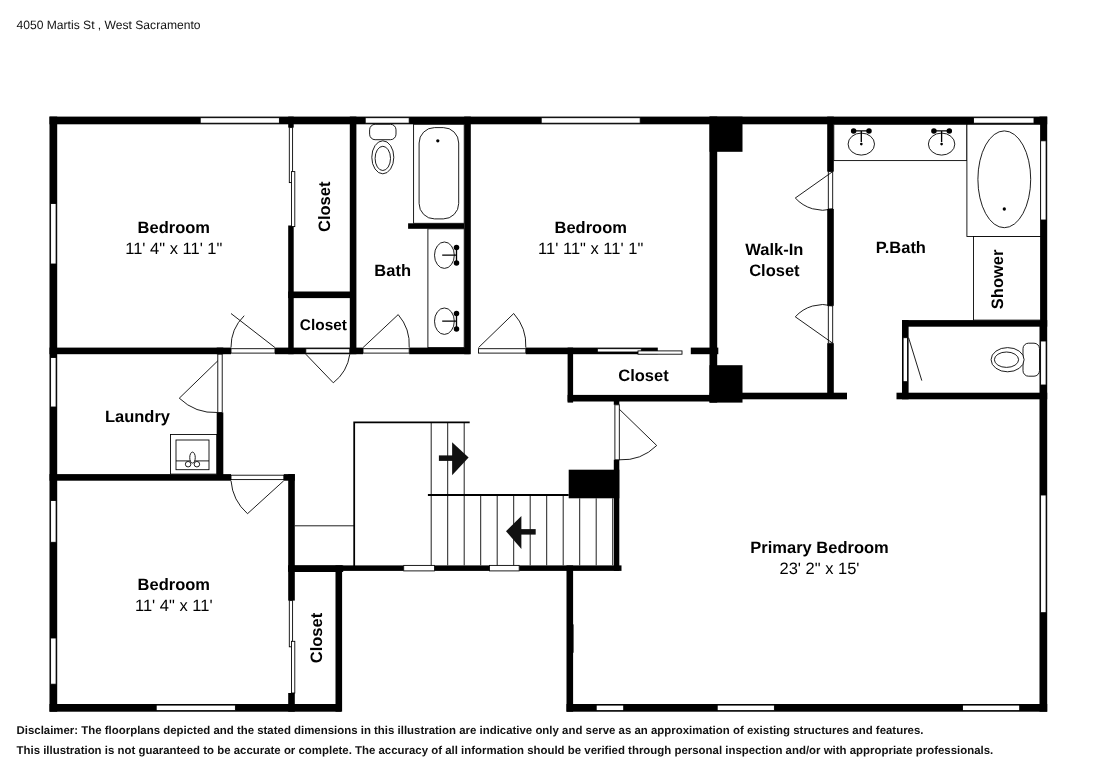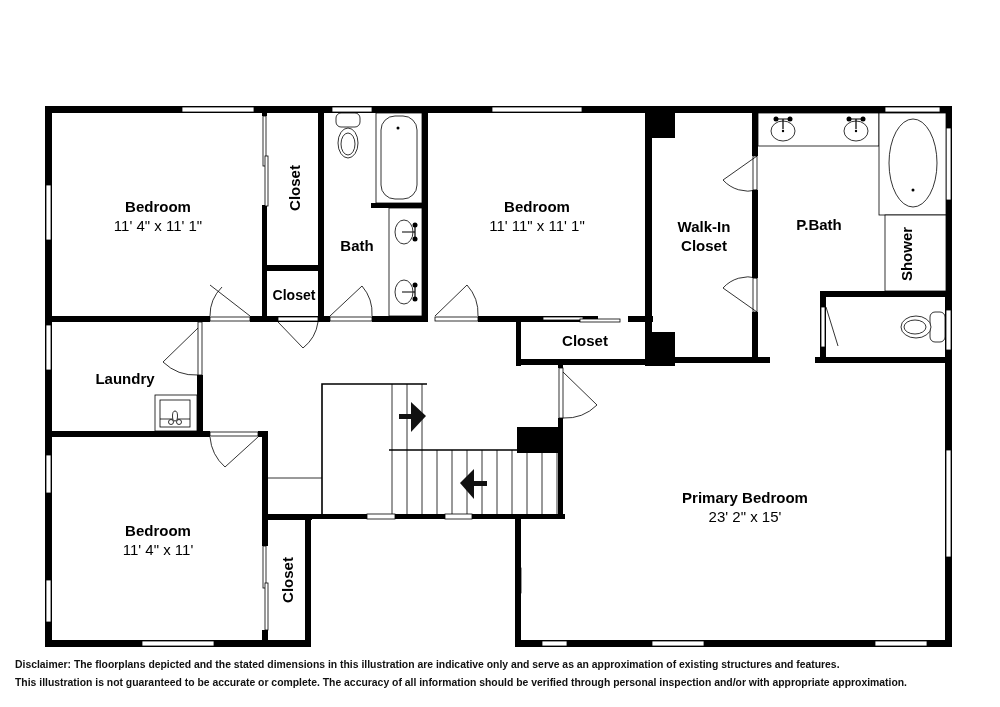--- a/index.html
+++ b/index.html
@@ -11,20 +11,21 @@
     .win { fill: #fff; stroke: #000; stroke-width: 0.8; }
     .thin { fill: none; stroke: #000; stroke-width: 0.8; }
     .fx { fill: #fff; stroke: #000; stroke-width: 0.8; }
     .lbl { font-family: "Liberation Sans", sans-serif; font-weight: bold; font-size: 15px; fill: #000; }
     .dim { font-family: "Liberation Sans", sans-serif; font-size: 15px; fill: #000; }
   </style>
 </head>
 <body>
 
 <div class="header">
+  <div>4050 Martis St , West Sacramento</div>
 </div>
 
 <svg class="plan" width="1000" height="707" viewBox="0 0 1000 707">
 
   <g>
 
     <rect class="wall" x="45" y="106" width="907" height="7"></rect>
 
     <rect class="wall" x="45" y="106" width="7" height="541"></rect>
 
@@ -256,14 +257,14 @@
   <text class="dim" x="158" y="555" text-anchor="middle">11' 4" x 11'</text>
 
   <text class="lbl" transform="translate(293,580) rotate(-90)" text-anchor="middle">Closet</text>
 
   <text class="lbl" x="745" y="503" text-anchor="middle">Primary Bedroom</text>
   <text class="dim" x="745" y="522" text-anchor="middle">23' 2" x 15'</text>
 </svg>
 
 <div class="disclaimer">
   <div>Disclaimer: The floorplans depicted and the stated dimensions in this illustration are indicative only and serve as an approximation of existing structures and features.</div>
-  <div>This illustration is not guaranteed to be accurate or complete. The accuracy of all information should be verified through personal inspection and/or with appropriate approximation.</div>
+  <div>This illustration is not guaranteed to be accurate or complete. The accuracy of all information should be verified through personal inspection and/or with appropriate professionals.</div>
 </div>
 
 </body></html>

